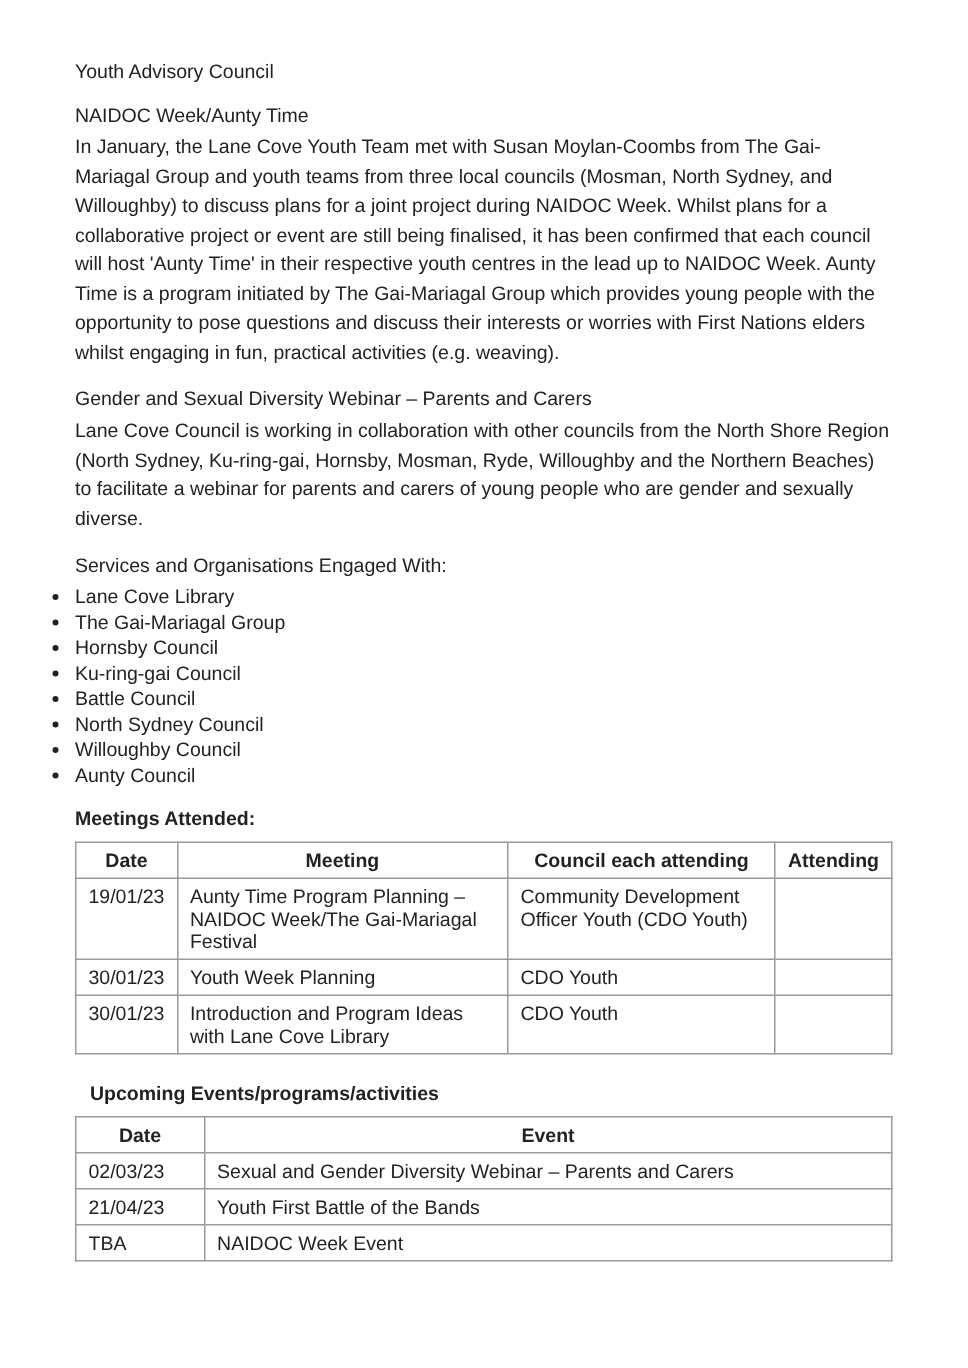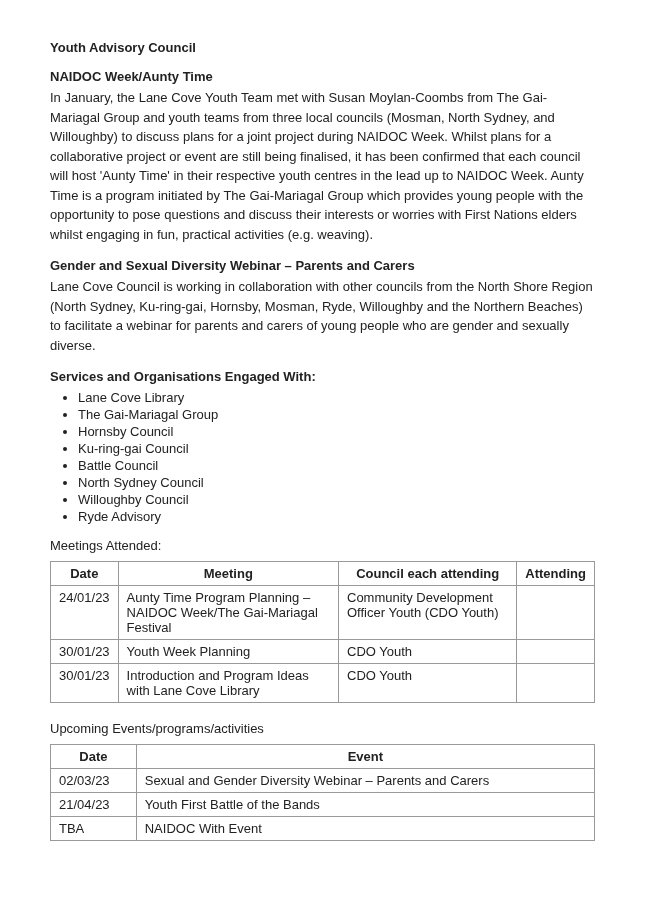--- a/index.html
+++ b/index.html
@@ -13,59 +13,59 @@
       color: #222;
       background: #fff;
       width: 645px;
       min-height: 912px;
       padding: 40px 50px 40px 50px;
     }
     .section {
       margin-bottom: 14px;
     }
     .section-title {
-      font-weight: bold;
+      font-weight: normal;
       margin-bottom: 4px;
     }
     .section-body {
       line-height: 1.5;
     }
     .bullet-list {
-      margin-left: 28px;
       margin-top: 6px;
       margin-bottom: 6px;
     }
     .bullet-list li {
       margin-bottom: 2px;
       list-style-type: disc;
     }
     .meetings-title {
-      font-weight: normal;
+      font-weight: bold;
       margin-bottom: 8px;
       margin-top: 10px;
     }
     table {
       border-collapse: collapse;
       width: 100%;
       margin-bottom: 18px;
       padding-left: 30px;
     }
     table th, table td {
       border: 1px solid #999;
       padding: 4px 8px;
       vertical-align: top;
       font-size: 13px;
     }
     table th {
       background: #fff;
       font-weight: bold;
     }
     .upcoming-title {
-      font-weight: normal;
+      font-weight: bold;
       margin-bottom: 8px;
+      margin-left: 10px;
     }
     .upcoming-table th {
       background: #fff;
     }
   </style>
 </head>
 <body>
 
 <div class="section">
   <div class="section-title">Youth Advisory Council</div>
@@ -85,40 +85,40 @@
   <div class="section-title">Services and Organisations Engaged With:</div>
   <ul class="bullet-list">
 
   <li>Lane Cove Library</li>
       <li>The Gai-Mariagal Group</li>
       <li>Hornsby Council</li>
       <li>Ku-ring-gai Council</li>
       <li>Battle Council</li>
       <li>North Sydney Council</li>
       <li>Willoughby Council</li>
-      <li>Ryde Advisory</li>
+      <li>Aunty Council</li>
     </ul>
 </div>
 
 <div class="section">
   <div class="meetings-title">Meetings Attended:</div>
   <table>
     <thead>
       <tr>
 
       <th>Date</th>
           <th>Meeting</th>
           <th>Council each attending</th>
           <th>Attending</th>
         </tr>
     </thead>
     <tbody>
 
     <tr>
-          <td>24/01/23</td>
+          <td>19/01/23</td>
           <td>Aunty Time Program Planning – NAIDOC Week/The Gai-Mariagal Festival</td>
           <td>Community Development Officer Youth (CDO Youth)</td>
           <td></td>
         </tr>
         <tr>
           <td>30/01/23</td>
           <td>Youth Week Planning</td>
           <td>CDO Youth</td>
           <td></td>
         </tr>
@@ -147,17 +147,17 @@
     <tr>
           <td>02/03/23</td>
           <td>Sexual and Gender Diversity Webinar – Parents and Carers</td>
         </tr>
         <tr>
           <td>21/04/23</td>
           <td>Youth First Battle of the Bands</td>
         </tr>
         <tr>
           <td>TBA</td>
-          <td>NAIDOC With Event</td>
+          <td>NAIDOC Week Event</td>
         </tr>
       </tbody>
   </table>
 </div>
 
 </body></html>

